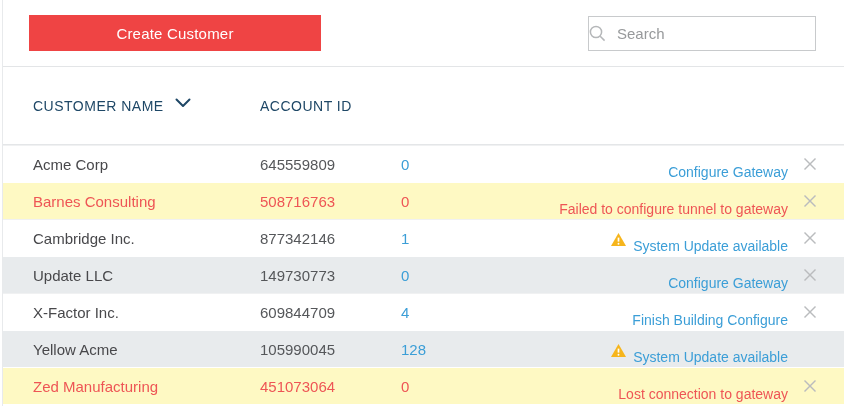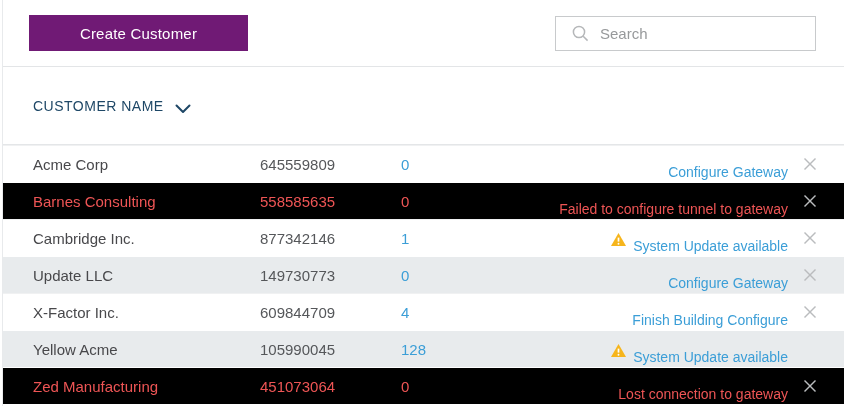--- a/index.html
+++ b/index.html
@@ -16,31 +16,31 @@
     height: 406px;
   }
   
   .topbar {
     height: 67px;
     border-bottom: 1px solid #e3e5e7;
     display: flex; align-items: center; justify-content: space-between;
     padding: 0 28px 0 26px;
   }
   .create-btn {
-    width: 219px; height: 36px;
-    background: #701a75; color: #ffffff;
+    width: 292px; height: 36px;
+    background: #ef4444; color: #ffffff;
     border: none; font-size: 15px;
     font-family: "Liberation Sans", sans-serif;
     letter-spacing: .2px; cursor: pointer;
   }
   .search-box {
-    width: 261px; height: 35px;
+    width: 228px; height: 35px;
     border: 1px solid #c8cacc;
     display: flex; align-items: center;
-    padding: 0 16px; gap: 9px; background: #fff;
+    padding: 0 0; gap: 9px; background: #fff;
   }
   .search-box svg { flex: 0 0 auto; }
   .search-box input {
     border: none; outline: none; width: 100%;
     font-size: 15px; color: #55575a;
     font-family: "Liberation Sans", sans-serif;
   }
   .search-box input::placeholder { color: #97999b; }
   
   .thead {
@@ -48,30 +48,30 @@
     height: 78px;
     border-bottom: 1px solid #e4e6e8;
     color: #1e4766; font-size: 14px; letter-spacing: .5px;
   }
   .th { white-space: nowrap; }
   .col-name   { flex: 0 0 257px; padding-left: 30px; }
   .col-acct   { flex: 0 0 141px; }
   .col-users  { flex: 0 0 120px; }
   .col-status { flex: 1; }
   .col-close  { flex: 0 0 56px; }
-  .th.col-name { display: flex; align-items: flex-end; gap: 11px; cursor: pointer; }
+  .th.col-name { display: flex; align-items: flex-start; gap: 11px; cursor: pointer; }
   .th.col-users { flex: 1; }
   .trow {
     display: flex; align-items: center;
     height: 37px; font-size: 15px;
     border-top: 1px solid #f0f1f2;
   }
   .trow.default { background: #ffffff; }
   .trow.selected { background: #e8ebed; border-top-color: #ffffff; }
-  .trow.error { background: #000000; border-top-color: #ffffff; }
+  .trow.error { background: #fef9c3; border-top-color: #ffffff; }
   .td.col-name { color: #48484b; }
   .td.col-acct { color: #55575a; }
   .td.col-users a { color: #3b9ed7; text-decoration: none; cursor: pointer; }
   .td.col-status {
     display: flex; align-items: center; justify-content: flex-end;
     gap: 7px; font-size: 14px;
   }
   .status-link { color: #3b9ed7; text-decoration: none; cursor: pointer; margin-top: 16px; }
   .trow.error .td.col-name,
   .trow.error .td.col-acct,
@@ -106,20 +106,21 @@
   <div>
     <div class="thead">
       <div class="th col-name">
         <span>CUSTOMER NAME</span>
         <span style="display:inline-flex">
           <svg width="16" height="10" viewBox="0 0 16 10">
             <path d="M1.5 1.5 L8 8 L14.5 1.5" fill="none" stroke="#1e4766" stroke-width="2" stroke-linecap="round" stroke-linejoin="round"></path>
           </svg>
         </span>
       </div>
+      <div class="th col-acct">ACCOUNT ID</div>
     </div>
     <div id="rows">
   <div class="trow default">
     <div class="td col-name">Acme Corp</div>
     <div class="td col-acct">645559809</div>
     <div class="td col-users">
       <a>0</a>
     </div>
     <div class="td col-status">
 
@@ -130,21 +131,21 @@
         <svg width="14" height="14" viewBox="0 0 14 14">
           <line x1="1.5" y1="1.5" x2="12.5" y2="12.5" stroke="#babcbe" stroke-width="1.4"></line>
           <line x1="12.5" y1="1.5" x2="1.5" y2="12.5" stroke="#babcbe" stroke-width="1.4"></line>
         </svg>
       </span>
     </div>
   </div>
 
   <div class="trow error">
     <div class="td col-name">Barnes Consulting</div>
-    <div class="td col-acct">558585635</div>
+    <div class="td col-acct">508716763</div>
     <div class="td col-users">
       <a>0</a>
     </div>
     <div class="td col-status">
 
       <a class="status-link">Failed to configure tunnel to gateway</a>
     </div>
     <div class="td col-close">
       <span class="close-x">
         <svg width="14" height="14" viewBox="0 0 14 14">

